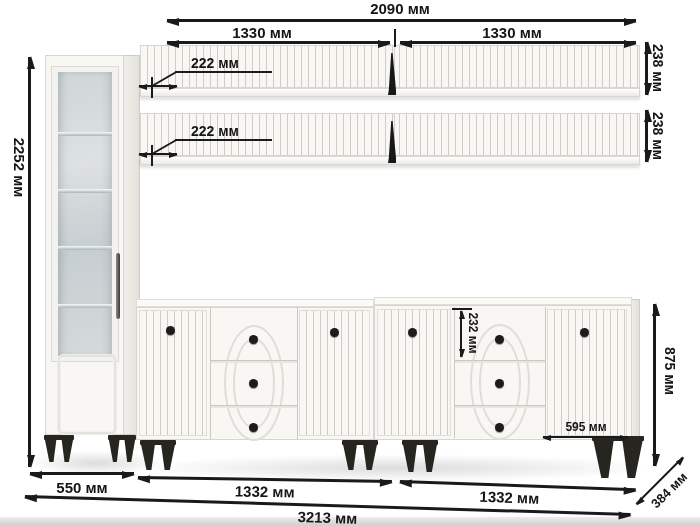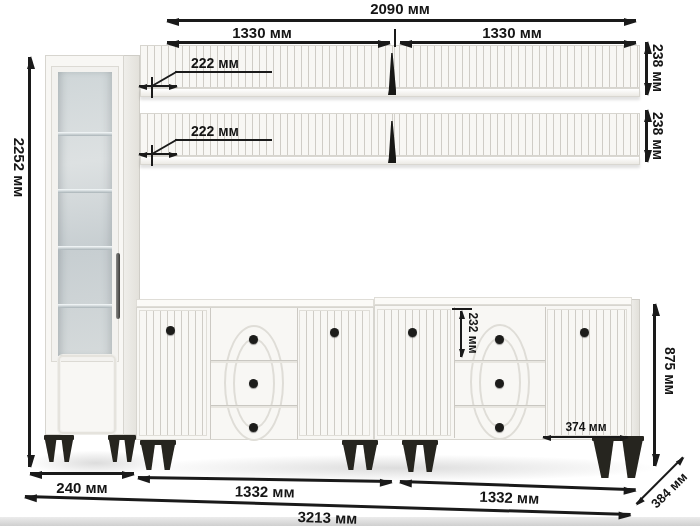--- a/index.html
+++ b/index.html
@@ -185,25 +185,25 @@
   <div class="dv" style="left:28px;top:57px;height:410px;"></div>
   <div class="dl rot90" style="left:-13px;top:160px;width:64px;">2252 мм</div>
 
   <div class="dv" style="left:653px;top:304px;height:162px;"></div>
   <div class="dl f14 rot90" style="left:642px;top:364px;width:56px;">875 мм</div>
 
   <i class="line" style="left:452px;top:308px;width:20px;height:2px;"></i>
   <div class="dv sm" style="left:460px;top:311px;height:46px;"></div>
   <div class="dl f12 rot90" style="left:447px;top:327px;width:52px;">232 мм</div>
 
-  <div class="dl f12" style="left:545px;top:421px;width:82px;">374 мм</div>
+  <div class="dl f12" style="left:545px;top:421px;width:82px;">595 мм</div>
   <div class="dh sm" style="left:543px;top:436px;width:85px;"></div>
 
   <div class="dh" style="left:30px;top:472px;width:104px;"></div>
-  <div class="dl" style="left:32px;top:480px;width:100px;">240 мм</div>
+  <div class="dl" style="left:32px;top:480px;width:100px;">550 мм</div>
 
   <div class="wrap" style="left:138px;top:474px;width:254px;transform:rotate(0.9deg);">
     <div class="dh" style="left:0;top:2px;width:254px;"></div>
     <div class="dl" style="left:67px;top:8px;width:120px;">1332 мм</div>
   </div>
 
   <div class="wrap" style="left:400px;top:478px;width:236px;transform:rotate(2deg);">
     <div class="dh" style="left:0;top:2px;width:236px;"></div>
     <div class="dl" style="left:50px;top:8px;width:120px;">1332 мм</div>
   </div>

